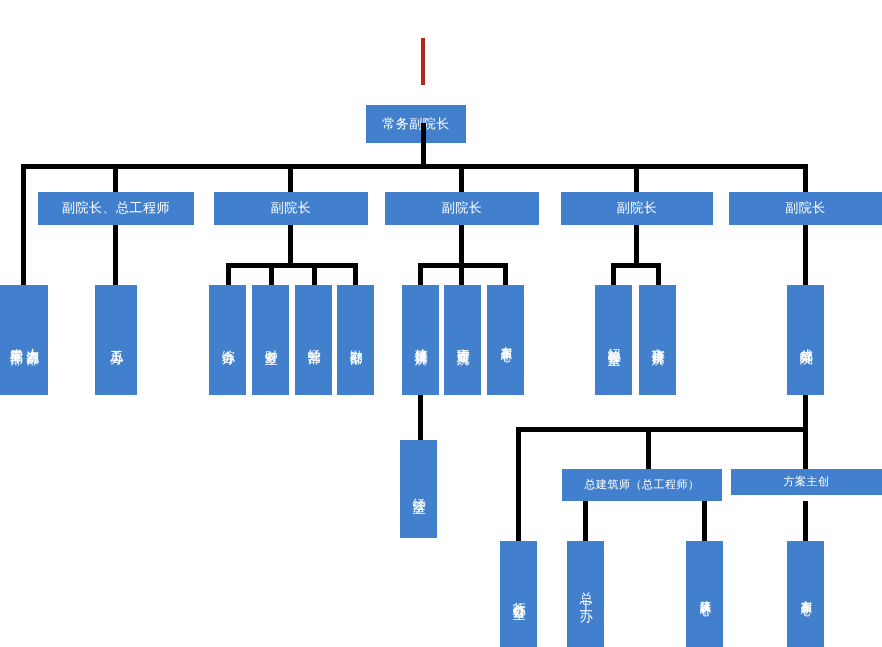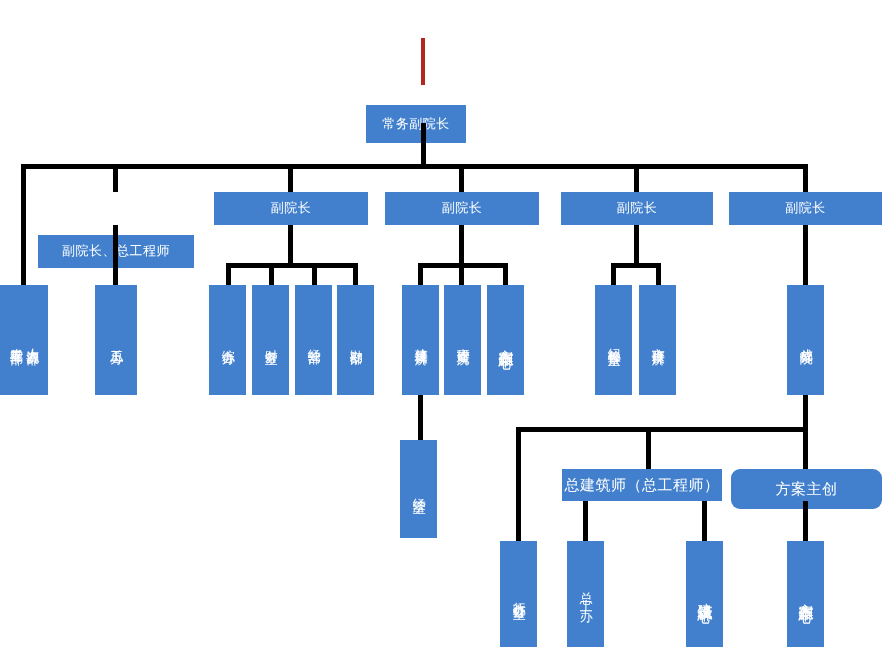--- a/index.html
+++ b/index.html
@@ -61,21 +61,21 @@
   .node.v.two-col > span {
     writing-mode: vertical-rl;
     text-orientation: upright;
     letter-spacing: 1px;
     display: block;
   }
   .node.v.spaced {
     letter-spacing: 9px;
   }
   .node.small {
-    font-size: 15px;
+    font-size: 11px;
   }
 </style>
 </head>
 <body>
 
 <div id="chart">
 
 
   <div class="line red" style="left:421px; top:38px; width:4px; height:47px;"></div>
 
@@ -85,21 +85,21 @@
 
   <div class="line" style="left:21px; top:164px; width:786px; height:5px;"></div>
 
   <div class="line" style="left:21px; top:164px; width:5px; height:121px;"></div>
   <div class="line" style="left:113px; top:164px; width:5px; height:28px;"></div>
   <div class="line" style="left:288px; top:164px; width:5px; height:28px;"></div>
   <div class="line" style="left:459px; top:164px; width:5px; height:28px;"></div>
   <div class="line" style="left:634px; top:164px; width:5px; height:28px;"></div>
   <div class="line" style="left:803px; top:164px; width:5px; height:28px;"></div>
 
-  <div class="node h" style="left:38px; top:192px; width:156px; height:33px;margin-top:43px;">副院长、总工程师</div>
+  <div class="node h" style="left:38px; top:192px; width:156px; height:33px;">副院长、总工程师</div>
   <div class="node h" style="left:214px; top:192px; width:154px; height:33px;">副院长</div>
   <div class="node h" style="left:385px; top:192px; width:154px; height:33px;">副院长</div>
   <div class="node h" style="left:561px; top:192px; width:152px; height:33px;">副院长</div>
   <div class="node h" style="left:729px; top:192px; width:153px; height:33px;">副院长</div>
 
   <div class="line" style="left:113px; top:225px; width:5px; height:60px;"></div>
 
   <div class="node v two-col" style="left:0px; top:285px; width:48px; height:110px;">
     <span>党群工作部</span>
     <span>人力资源部</span>
@@ -144,21 +144,21 @@
   <div class="node v" style="left:787px; top:285px; width:37px; height:110px;">成都分院</div>
 
   <div class="line" style="left:803px; top:395px; width:5px; height:35px;"></div>
   <div class="line" style="left:516px; top:427px; width:292px; height:5px;"></div>
 
   <div class="line" style="left:516px; top:427px; width:5px; height:114px;"></div>
   <div class="line" style="left:646px; top:427px; width:5px; height:42px;"></div>
   <div class="line" style="left:803px; top:427px; width:5px; height:42px;"></div>
 
   <div class="node h small" style="left:562px; top:469px; width:160px; height:32px;">总建筑师（总工程师）</div>
-  <div class="node h small" style="left:731px; top:469px; width:151px; height:40px;border-radius:9px;">方案主创</div>
+  <div class="node h small" style="left:731px; top:469px; width:151px; height:26px;">方案主创</div>
 
   <div class="line" style="left:583px; top:501px; width:5px; height:40px;"></div>
   <div class="line" style="left:702px; top:501px; width:5px; height:40px;"></div>
 
   <div class="line" style="left:803px; top:501px; width:5px; height:40px;"></div>
 
   <div class="node v" style="left:500px; top:541px; width:37px; height:106px;">行政办公室</div>
   <div class="node v spaced" style="left:567px; top:541px; width:37px; height:106px;">总工办</div>
   <div class="node v small" style="left:686px; top:541px; width:37px; height:106px;">建筑设计中心</div>
   <div class="node v small" style="left:787px; top:541px; width:37px; height:106px;">方案创作中心</div>

